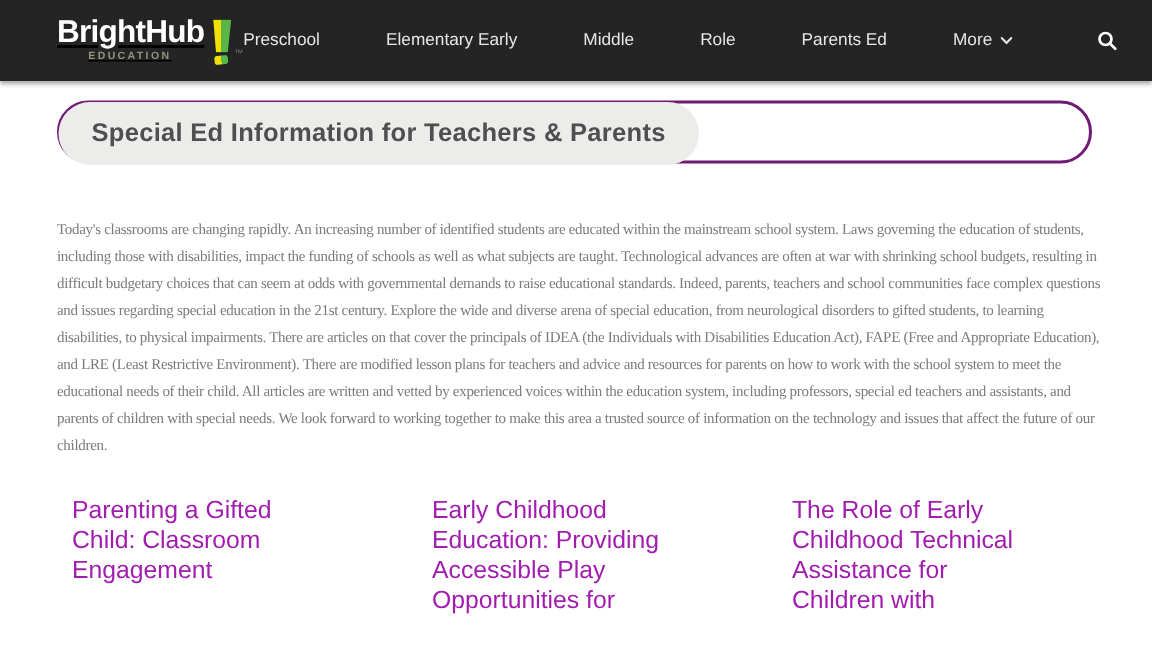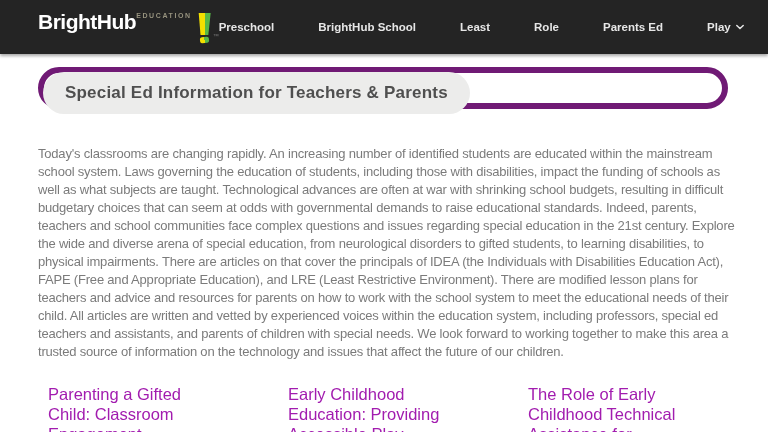--- a/index.html
+++ b/index.html
@@ -6,58 +6,58 @@
   html,body { width:768px; height:432px; overflow:hidden; background:#ffffff;
               font-family:"Liberation Sans", sans-serif; }
 
   
   .site-header {
     height:54px; background:#242424; display:flex; align-items:center;
     padding:0 38px; position:relative;
     box-shadow:0 2px 3px rgba(0,0,0,0.35);
   }
   .logo { display:flex; align-items:flex-start; cursor:pointer; }
-  .logo-textblock { display:flex; flex-direction:row; align-items:flex-start; }
+  .logo-textblock { display:flex; flex-direction:column; align-items:center;text-decoration:underline; }
   .logo-brand { color:#ffffff; font-size:21px; font-weight:bold; letter-spacing:-0.5px; line-height:22px; }
   .logo-sub { color:#96927e; font-size:7px; font-weight:bold; letter-spacing:1.6px; margin-top:1px; margin-right:1px; }
   .logo-mark { margin-left:5px; display:flex; flex-direction:column; align-items:center; margin-top:2px; }
   .logo-bar {
     width:13px; height:22px;
     background:linear-gradient(90deg,#f3df00 50%,#57b847 50%);
     clip-path:polygon(8% 0, 100% 0, 82% 100%, 22% 100%);
   }
   .logo-dot {
     width:9px; height:6px; margin-top:2px;
     background:linear-gradient(90deg,#f3df00 50%,#57b847 50%);
     border-radius:2px; transform:rotate(-6deg);
   }
   .logo-tm { color:#7a7a7a; font-size:6px; margin-left:2px; margin-top:22px; }
 
-  .main-nav { display:flex; align-items:center; gap:44px; margin-left:auto;font-weight:bold; }
+  .main-nav { display:flex; align-items:center; gap:44px; margin-left:auto; }
   .nav-item { color:#e6e6e6; font-size:11.5px; cursor:pointer; white-space:nowrap;
               display:flex; align-items:center; gap:5px; }
   .chevron-down { width:8px; height:8px; display:inline-block; }
   .search-btn { margin-left:12px; cursor:pointer; display:flex; align-items:center; }
 
   
   .title-bar {
     margin:13px 38px 0 38px; height:42px;
-    border:6px solid #701a75; border-radius:22px; background:#ffffff;
+    border:2px solid #701a75; border-radius:22px; background:#ffffff;
     display:flex; width:690px;
   }
   .title-pill {
     background:#ececeb; border-radius:22px; height:42px; margin:-1px;
     display:flex; align-items:center; padding:0 22px; min-width:416px;
   }
   .page-title { font-size:17px; color:#4f4f4f; letter-spacing:0.2px; white-space:nowrap; }
 
   
   .intro {
     margin:36px 38px 0 38px; width:700px;
-    font-size:13px; line-height:18px; letter-spacing:-0.2px; color:#7b7b7b;
+    font-size:10px; line-height:18px; letter-spacing:-0.2px; color:#7b7b7b;font-family:Liberation Serif, serif;
   }
 
   
   .article-grid {
     margin-top:23px; margin-left:38px; width:720px;
     display:grid; grid-template-columns:240px 240px 240px;
   }
   .article-card { padding-left:10px; padding-right:32px; }
   .article-title {
     font-size:16.5px; line-height:20px; color:#a21caf;
@@ -78,33 +78,33 @@
       <div class="logo-dot"></div>
     </div>
     <span class="logo-tm">™</span>
   </div>
 
   <nav class="main-nav">
     <span class="nav-item">
         <span>Preschool</span>
       </span>
     <span class="nav-item">
-        <span>BrightHub School</span>
+        <span>Elementary Early</span>
       </span>
     <span class="nav-item">
-        <span>Least</span>
+        <span>Middle</span>
       </span>
     <span class="nav-item">
         <span>Role</span>
       </span>
     <span class="nav-item">
         <span>Parents Ed</span>
       </span>
     <span class="nav-item">
-      <span>Play</span>
+      <span>More</span>
       <svg class="chevron-down" viewBox="0 0 10 10">
           <path d="M1 3 L5 7 L9 3" fill="none" stroke="#e6e6e6" stroke-width="1.8" stroke-linecap="round"></path>
         </svg>
     </span>
     <span class="search-btn">
       <svg width="14" height="14" viewBox="0 0 14 14">
         <circle cx="6" cy="6" r="4" fill="none" stroke="#ffffff" stroke-width="1.8"></circle>
         <line x1="9" y1="9" x2="12.5" y2="12.5" stroke="#ffffff" stroke-width="1.8" stroke-linecap="round"></line>
       </svg>
     </span>

